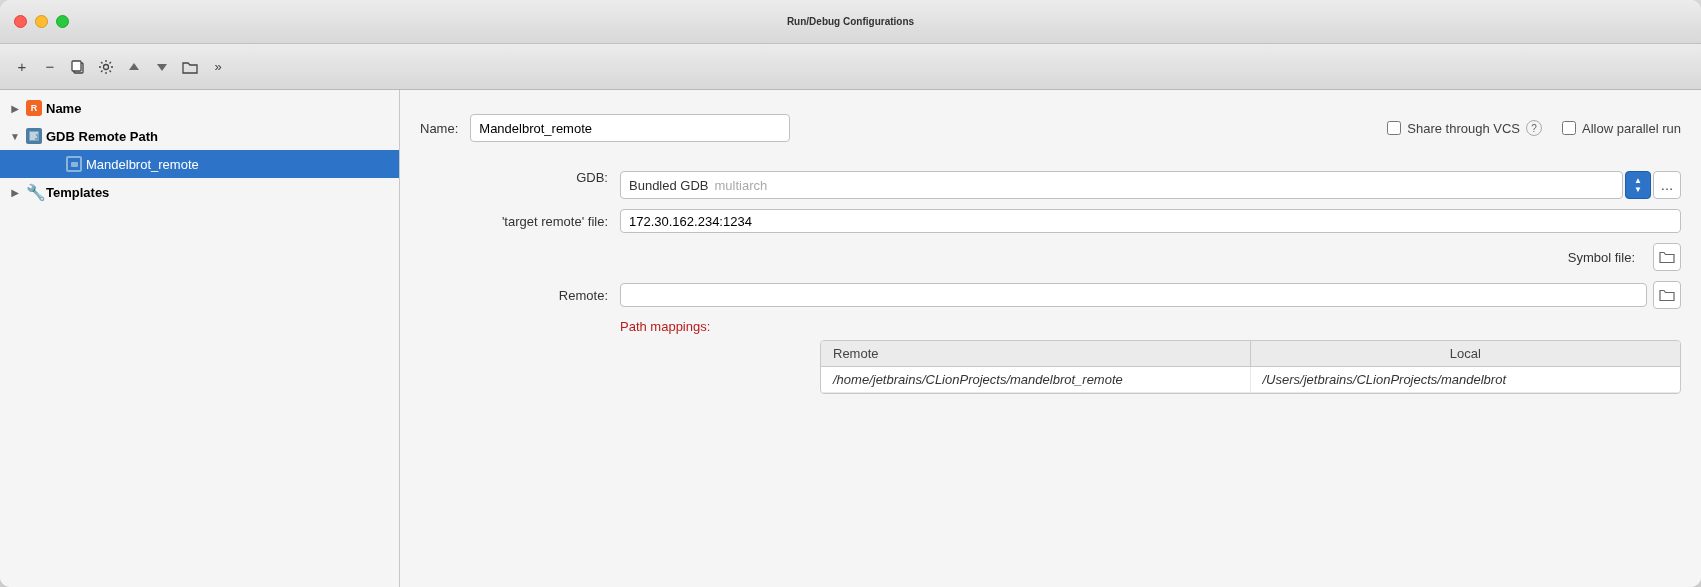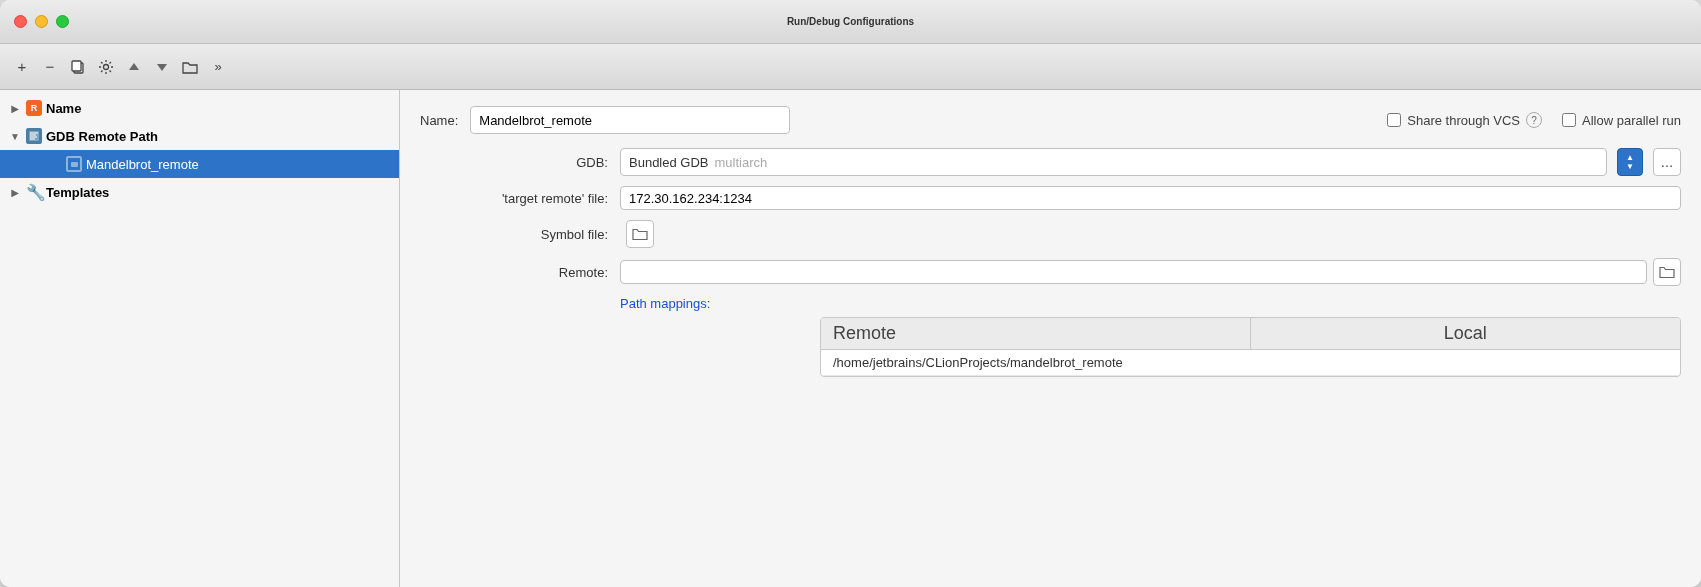--- a/index.html
+++ b/index.html
@@ -128,29 +128,30 @@
     }
     .tree-label-normal {
       font-size: 13px;
     }
     .tree-item.level2 { padding-left: 48px; }
 
     
     .right-panel {
       flex: 1;
       background: #f5f5f5;
-      padding: 16px 20px;
+      padding: 24px 20px;
       overflow-y: auto;
     }
 
     
     .form-row {
       display: flex;
       align-items: center;
       margin-bottom: 10px;
+      justify-content: flex-end;
     }
     .form-label {
       width: 200px;
       min-width: 200px;
       font-size: 13px;
       color: #333;
       text-align: right;
       padding-right: 12px;
     }
     .form-input {
@@ -215,21 +216,22 @@
       font-size: 10px;
       color: #666;
       cursor: pointer;
     }
 
     
     .gdb-select-container {
       flex: 1;
       display: flex;
       align-items: center;
-      gap: 10px;
+      gap: 2px;
+      margin-top: 15px;
     }
     .gdb-select {
       flex: 1;
       height: 28px;
       border: 1px solid #c0c0c0;
       border-radius: 4px;
       padding: 0 8px;
       font-size: 13px;
       background: white;
       display: flex;
@@ -266,49 +268,50 @@
       align-items: center;
       justify-content: center;
       cursor: pointer;
       font-size: 13px;
       color: #333;
     }
 
     
     .path-mappings-label {
       font-size: 13px;
-      color: #1d4ed8;
+      color: #b91c1c;
       margin-bottom: 6px;
       padding-left: 200px;
     }
     .path-table {
       margin-left: 200px;
       border: 1px solid #c8c8c8;
       border-radius: 4px;
       overflow: hidden;
       background: white;
       flex: 1;
     }
     .path-table-header {
       display: flex;
       background: #ebebeb;
       border-bottom: 1px solid #c8c8c8;
     }
     .path-table-header-cell {
       padding: 5px 12px;
-      font-size: 18px;
+      font-size: 13px;
       color: #444;
       font-weight: 400;
       border-right: 1px solid #c8c8c8;
     }
     .path-table-header-cell:last-child { border-right: none; flex: 1; text-align: center; }
     .path-table-header-cell:first-child { width: 50%; }
     .path-table-row {
       display: flex;
       border-bottom: 1px solid #e8e8e8;
+      font-style: italic;
     }
     .path-table-cell {
       padding: 5px 12px;
       font-size: 13px;
       color: #333;
       border-right: 1px solid #e8e8e8;
       white-space: nowrap;
       overflow: hidden;
       text-overflow: ellipsis;
     }
@@ -509,20 +512,21 @@
       <div class="form-section">
         <div class="path-mappings-label">Path mappings:</div>
         <div style="display:flex; margin-left:200px;">
           <div class="path-table">
             <div class="path-table-header">
               <div class="path-table-header-cell">Remote</div>
               <div class="path-table-header-cell">Local</div>
             </div>
             <div class="path-table-row">
               <div class="path-table-cell">/home/jetbrains/CLionProjects/mandelbrot_remote</div>
+              <div class="path-table-cell">/Users/jetbrains/CLionProjects/mandelbrot</div>
             </div>
           </div>
         </div>
       </div>
 
     </div>
   </div>
 </div>
 
 </body></html>

